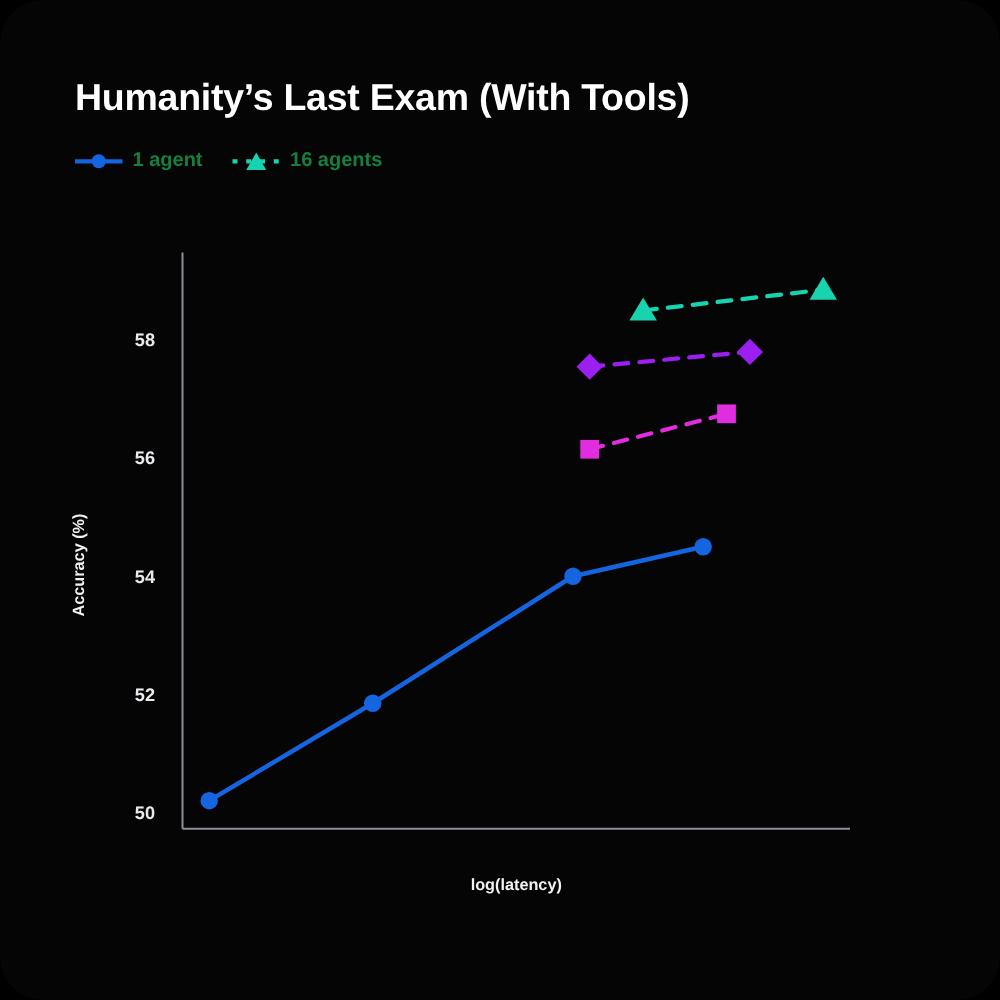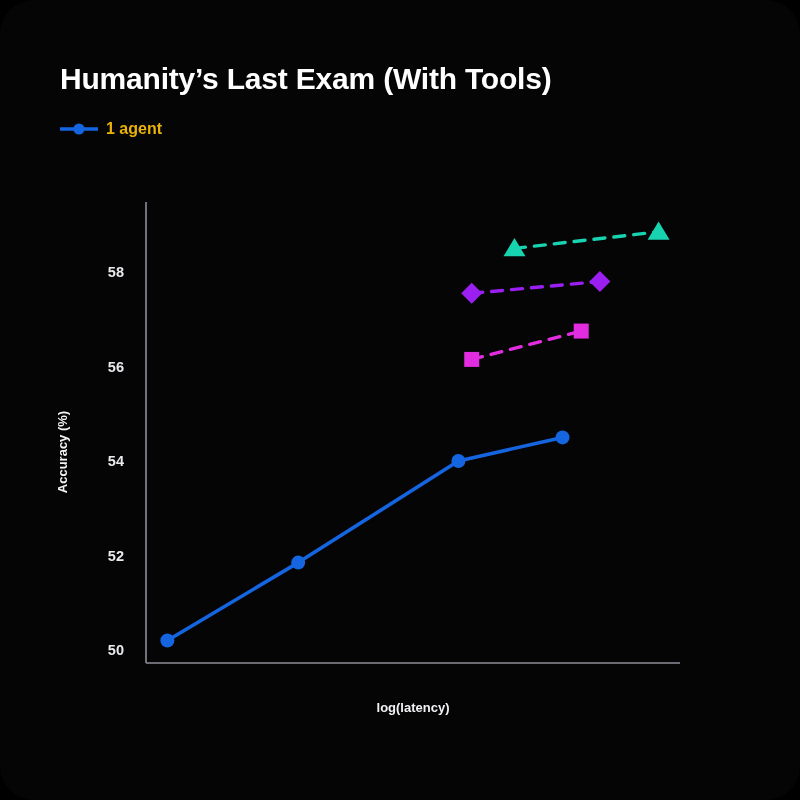--- a/index.html
+++ b/index.html
@@ -50,21 +50,21 @@
   .legend-swatch {
     position: relative;
     width: 42px;
     height: 20px;
     display: block;
   }
   .legend-swatch svg { display: block; }
   .legend-label {
     font-size: 16px;
     font-weight: 600;
-    color: #eab308;
+    color: #15803d;
     white-space: nowrap;
     line-height: 20px;
   }
   #plot-svg {
     position: absolute;
     left: 0;
     top: 0;
   }
   .tick-label {
     font-family: "Liberation Sans", sans-serif;
@@ -98,20 +98,29 @@
         <svg width="42" height="20" viewBox="0 0 42 20">
           <line x1="2" y1="10" x2="40" y2="10" stroke="#1565e0" stroke-width="3.4"></line>
           <circle cx="21" cy="10" r="5.6" fill="#1565e0"></circle>
         </svg>
       </span>
       <span class="legend-label">1 agent</span>
     </div>
 
 
 
+    <div class="legend-item">
+      <span class="legend-swatch">
+        <svg width="42" height="20" viewBox="0 0 42 20">
+          <line x1="2" y1="10" x2="40" y2="10" stroke="#18d3b0" stroke-width="3.4" stroke-dasharray="4 7"></line>
+          <polygon points="21,3 29,17 13,17" fill="#18d3b0"></polygon>
+        </svg>
+      </span>
+      <span class="legend-label">16 agents</span>
+    </div>
 
   </div>
 
   <svg id="plot-svg" width="800" height="800">
     <g id="axis-spines">
       <line class="spine" x1="146" y1="202" x2="146" y2="663"></line>
       <line class="spine" x1="146" y1="663" x2="680" y2="663"></line>
     </g>
     <g id="y-tick-labels">
         <text class="tick-label" x="124" y="655" text-anchor="end">50</text>

